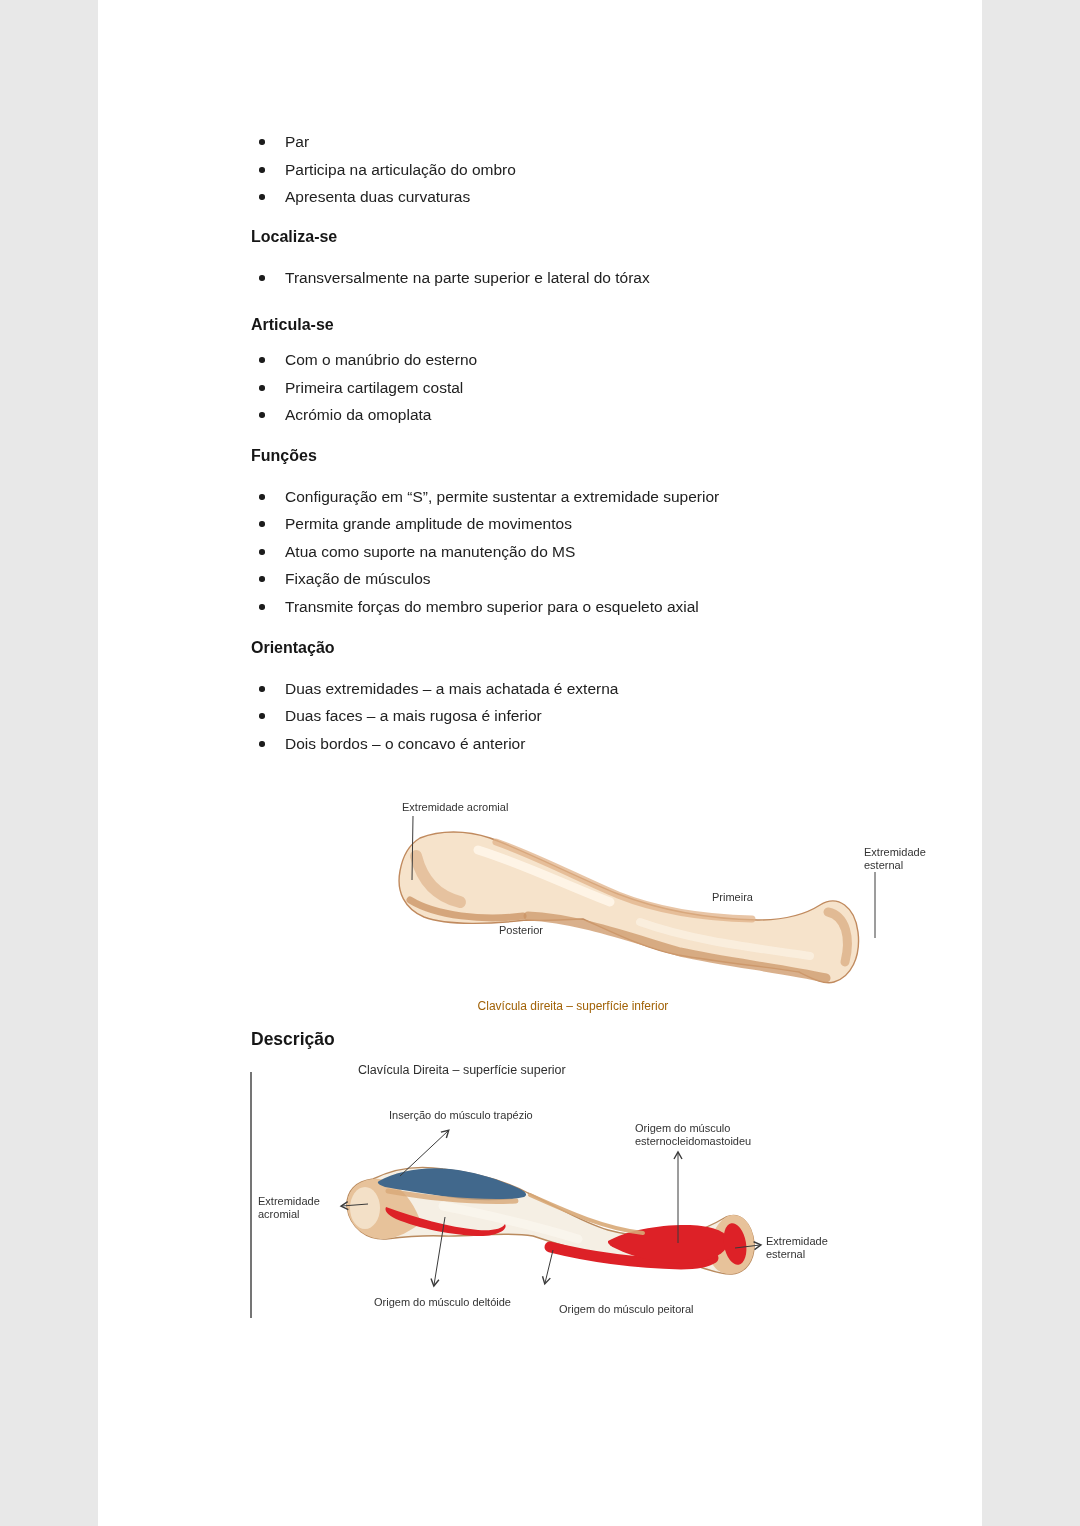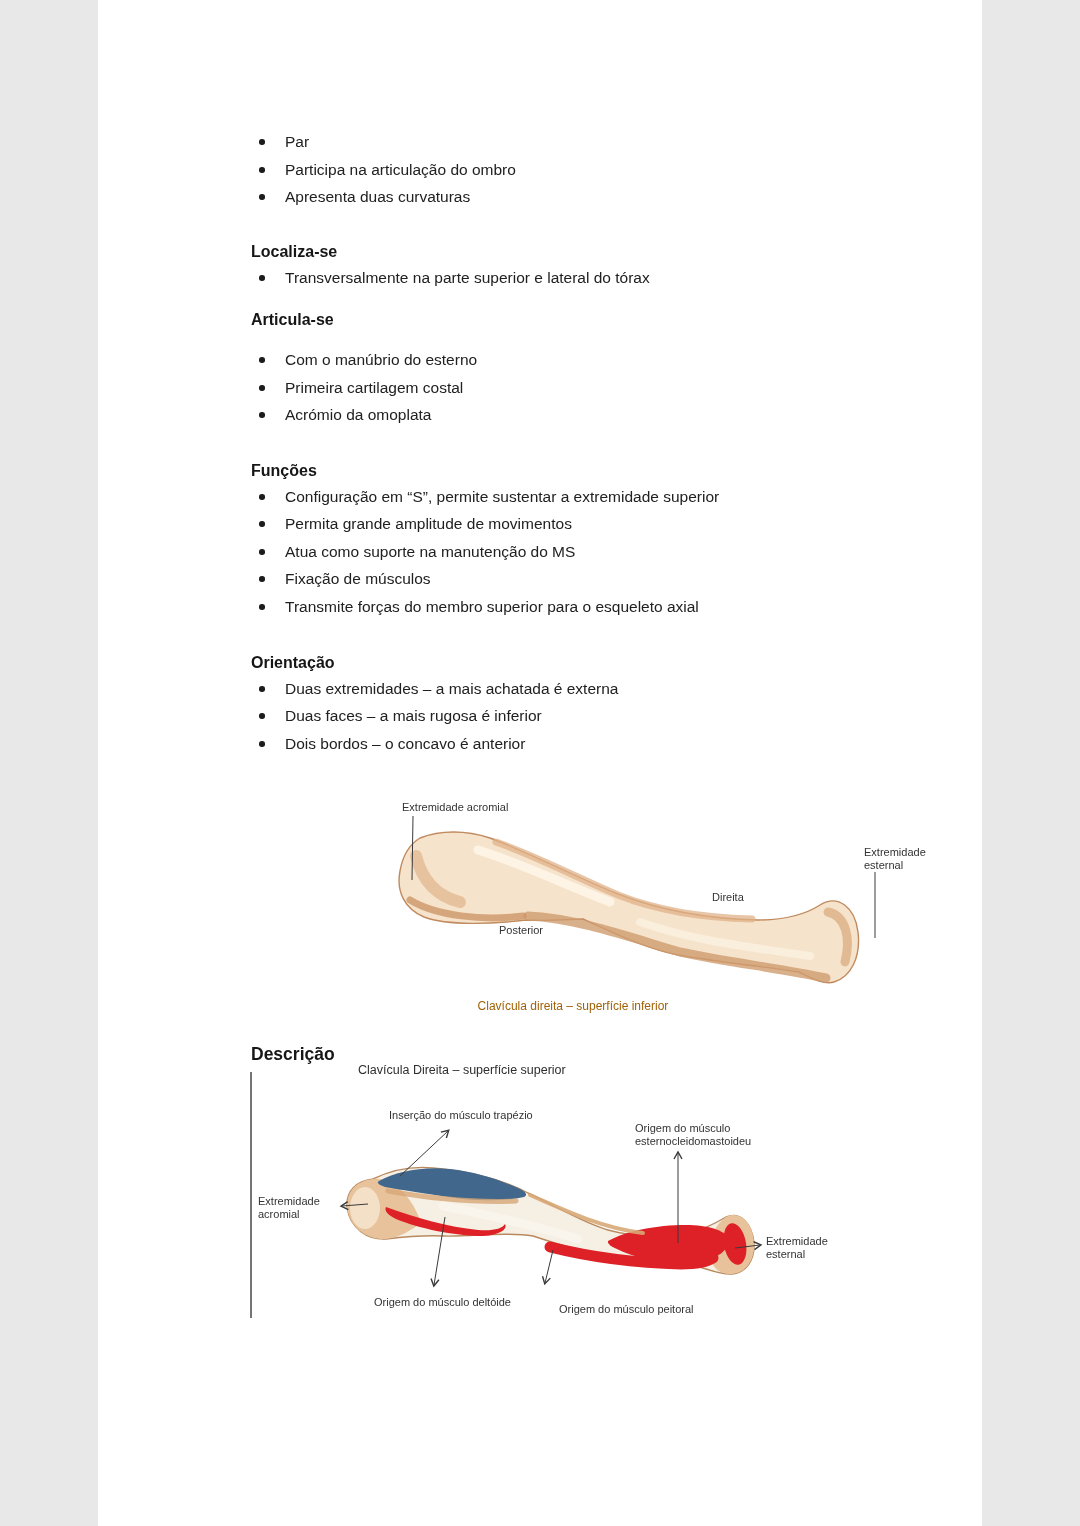--- a/index.html
+++ b/index.html
@@ -3,21 +3,21 @@
 <meta charset="utf-8">
 <style>
   html,body { margin:0; padding:0; background:#e8e8e8; }
   .page {
     position:relative; width:884px; height:1526px; margin:0 auto;
     background:#ffffff; overflow:hidden;
     font-family:"Liberation Sans", sans-serif; color:#1f1f1f;
   }
   .h {
     position:absolute; left:153px; font-weight:700; font-size:16px; line-height:20px;
-    color:#161616; white-space:nowrap;margin-top:15px;
+    color:#161616; white-space:nowrap;
   }
   .h-big { font-size:17.5px; }
   .li {
     position:absolute; left:187px; font-size:15.5px; line-height:20px; white-space:nowrap;
     color:#212121;
   }
   .dot {
     position:absolute; left:-26px; top:7px; width:5.5px; height:5.5px;
     background:#1c1c1c; border-radius:50%;
   }
@@ -50,21 +50,21 @@
     <span class="dot"></span>
     <span>Apresenta duas curvaturas</span>
   </div>
 
   <div class="h" style="top:227px">Localiza-se</div>
   <div class="li" style="top:268px">
     <span class="dot"></span>
     <span>Transversalmente na parte superior e lateral do tórax</span>
   </div>
 
-  <div class="h" style="top:295px">Articula-se</div>
+  <div class="h" style="top:315px">Articula-se</div>
   <div class="li" style="top:350px">
     <span class="dot"></span>
     <span>Com o manúbrio do esterno</span>
   </div>
   <div class="li" style="top:378px">
     <span class="dot"></span>
     <span>Primeira cartilagem costal</span>
   </div>
   <div class="li" style="top:405px">
     <span class="dot"></span>
@@ -122,21 +122,21 @@
       <path d="M38,66 C44,90 58,106 82,112" fill="none" stroke="#d8a87c" stroke-width="12" stroke-linecap="round" opacity="0.55"></path>
       <path d="M450,122 C468,126 473,148 467,172" fill="none" stroke="#d8a87c" stroke-width="9" stroke-linecap="round" opacity="0.7"></path>
       <path d="M100,60 C145,74 190,96 232,112" fill="none" stroke="#fff7eb" stroke-width="9" stroke-linecap="round" opacity="0.85"></path>
       <path d="M262,132 C312,150 370,157 432,166" fill="none" stroke="#faf0e0" stroke-width="8" stroke-linecap="round" opacity="0.85"></path>
 
       <line x1="35" y1="26" x2="34" y2="90" stroke="#3a3a3a" stroke-width="1"></line>
       <line x1="497" y1="82" x2="497" y2="148" stroke="#3a3a3a" stroke-width="1"></line>
     </svg>
     <div class="figlabel" style="left:24px; top:11px">Extremidade acromial</div>
     <div class="figlabel" style="left:486px; top:56px; width:66px">Extremidade esternal</div>
-    <div class="figlabel" style="left:334px; top:101px">Direita</div>
+    <div class="figlabel" style="left:334px; top:101px">Primeira</div>
     <div class="figlabel" style="left:121px; top:134px">Posterior</div>
     <div class="figcaption" style="left:0; top:209px; width:390px">Clavícula direita – superfície inferior</div>
   </div>
 
   <div class="h h-big" style="top:1029px">Descrição</div>
 
   <div class="fig" style="left:140px; top:1055px; width:700px; height:280px">
     <svg width="700" height="280" viewBox="0 0 700 280">
       <defs>
         <marker id="ah2" markerWidth="10" markerHeight="10" refX="7" refY="5" orient="auto">

